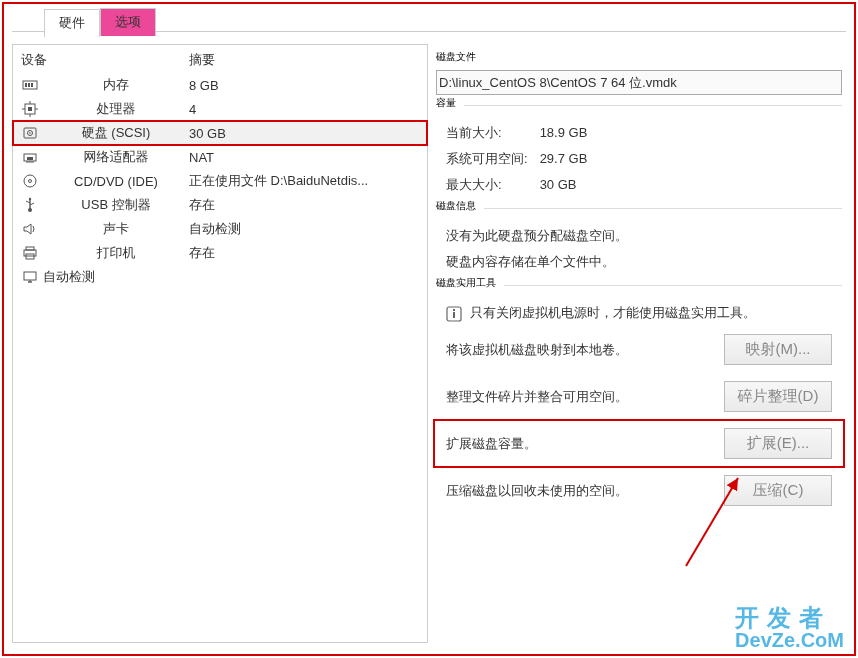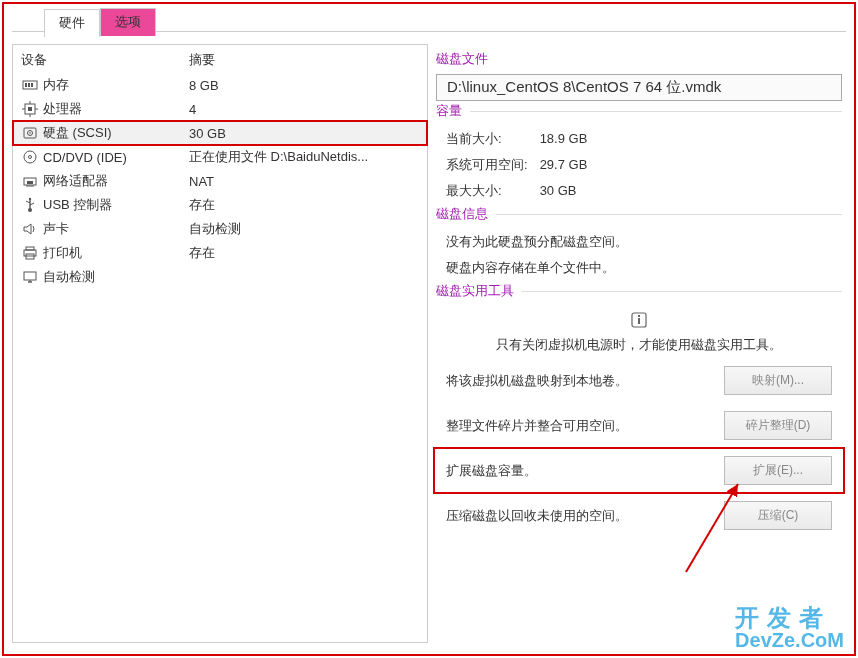--- a/index.html
+++ b/index.html
@@ -82,79 +82,78 @@
   outline: 2px solid #d40000;
   outline-offset: -1px;
 }
 .dev-icon {
   width: 18px;
   display: inline-flex;
   justify-content: center;
   margin-right: 4px;
   color: #555;
 }
-.dev-name { width: 146px; }
+.dev-name { width: 146px; text-align: center; }
 .dev-summary { flex: 1; white-space: nowrap; overflow: hidden; text-overflow: ellipsis; }
 .right-panel {
   flex: 1;
   display: flex;
   flex-direction: column;
   gap: 10px;
   padding-right: 4px;
 }
 .group {
   border-top: 1px solid #ddd;
   padding-top: 14px;
   position: relative;
 }
 .group:first-child { border-top: none; padding-top: 6px; }
 .group-title {
   position: absolute;
   top: -10px;
   left: 0;
   background: #fff;
   padding-right: 8px;
-  font-size: 13px;
-  color: #a21caf;
+  font-size: 10px;
+  color: #000000;
 }
 .group:first-child .group-title { position: static; margin-bottom: 6px; }
 .file-field {
   border: 1px solid #aaa;
   background: #fafafa;
-  padding: 4px 10px;
+  padding: 4px 2px;
   width: 100%;
-  font-size: 15px;
+  font-size: 13px;
   color: #333;
 }
 .cap-line { padding: 4px 10px; }
 .cap-label { display: inline-block; width: 90px; }
 .info-line { padding: 4px 10px; }
 .util-info {
   display: flex;
-  align-items: center;
+  align-items: flex-end;
   gap: 8px;
   padding: 4px 10px;
-  flex-direction: column;
 }
 .util-info .icon { margin-top: 2px; color: #555; }
 .util-row {
   display: flex;
   align-items: center;
   padding: 8px 10px 8px 10px;
   gap: 0;
 }
 .util-text { flex: 1; }
 .util-btn {
   width: 108px;
   padding: 5px 6px;
   text-align: center;
   border: 1px solid #bbb;
   background: linear-gradient(#f7f7f7,#eaeaea);
   color: #888;
-  font-size: 12px;
+  font-size: 15px;
   cursor: default;
 }
 .expand-box {
   outline: 2px solid #d40000;
   outline-offset: 1px;
   padding: 6px 10px;
   margin: 2px 0;
 }
 .expand-row {
   display: flex;
@@ -232,37 +231,37 @@
                 <circle cx="8" cy="8" r="2.5" fill="none" stroke="#555"></circle>
                 <circle cx="8" cy="8" r="0.8" fill="#555"></circle>
               </svg>
             </span>
             <span class="dev-name">硬盘 (SCSI)</span>
             <span class="dev-summary">30 GB</span>
           </div>
           <div class="dev-row">
             <span class="dev-icon">
               <svg class="icon-svg" viewBox="0 0 16 16">
-                <circle cx="8" cy="8" r="6" fill="none" stroke="#555"></circle>
-                <circle cx="8" cy="8" r="1.5" fill="none" stroke="#555"></circle>
-              </svg>
-            </span>
-            <span class="dev-name">CD/DVD (IDE)</span>
-            <span class="dev-summary">正在使用文件 D:\BaiduNetdis...</span>
-          </div>
-          <div class="dev-row">
-            <span class="dev-icon">
-              <svg class="icon-svg" viewBox="0 0 16 16">
                 <rect x="2" y="5" width="12" height="7" fill="none" stroke="#555"></rect>
                 <rect x="5" y="8" width="6" height="3" fill="#555"></rect>
                 <line x1="4" y1="13" x2="12" y2="13" stroke="#555"></line>
               </svg>
             </span>
             <span class="dev-name">网络适配器</span>
             <span class="dev-summary">NAT</span>
+          </div>
+          <div class="dev-row">
+            <span class="dev-icon">
+              <svg class="icon-svg" viewBox="0 0 16 16">
+                <circle cx="8" cy="8" r="6" fill="none" stroke="#555"></circle>
+                <circle cx="8" cy="8" r="1.5" fill="none" stroke="#555"></circle>
+              </svg>
+            </span>
+            <span class="dev-name">CD/DVD (IDE)</span>
+            <span class="dev-summary">正在使用文件 D:\BaiduNetdis...</span>
           </div>
           <div class="dev-row">
             <span class="dev-icon">
               <svg class="icon-svg" viewBox="0 0 16 16">
                 <circle cx="8" cy="13" r="2" fill="#555"></circle>
                 <line x1="8" y1="2" x2="8" y2="12" stroke="#555" stroke-width="1.4"></line>
                 <line x1="8" y1="6" x2="4" y2="4" stroke="#555"></line>
                 <line x1="8" y1="8" x2="12" y2="6" stroke="#555"></line>
                 <circle cx="8" cy="2" r="1.2" fill="#555"></circle>
               </svg>

